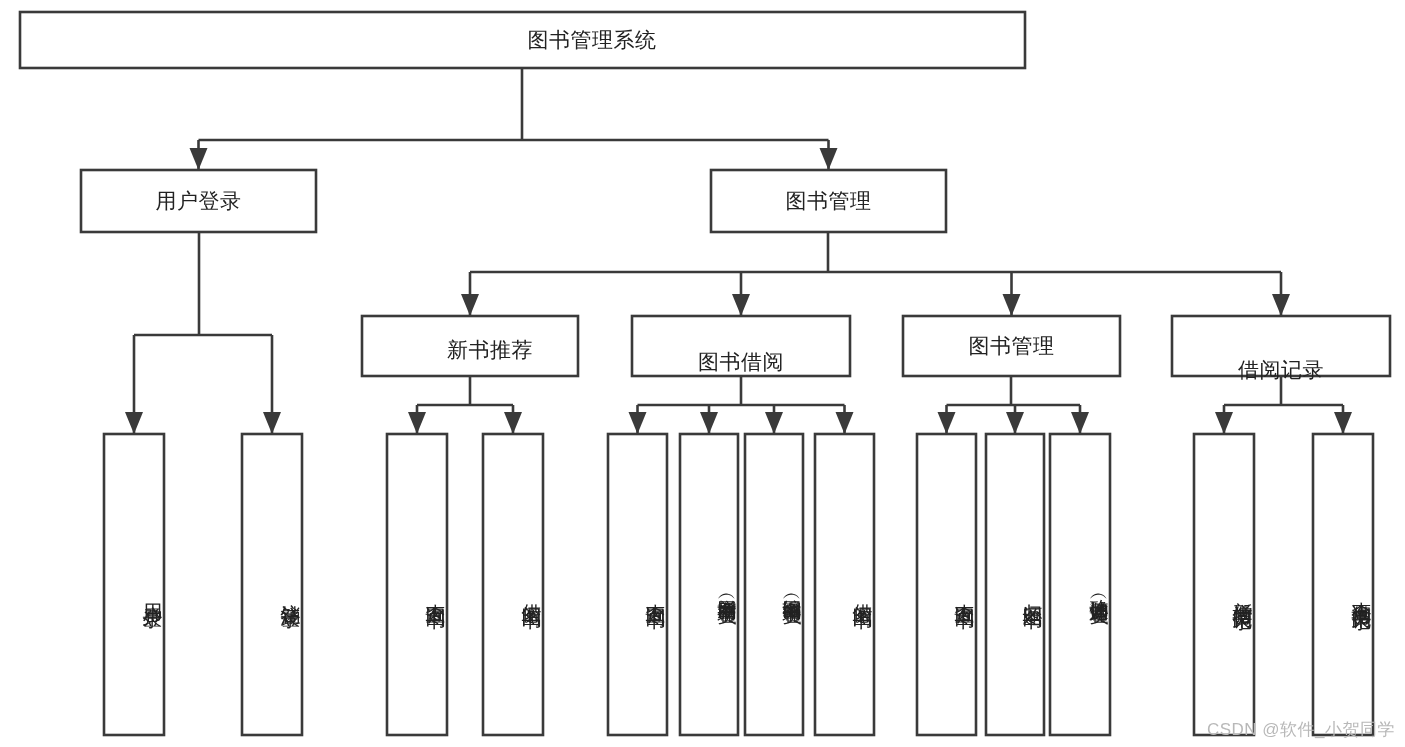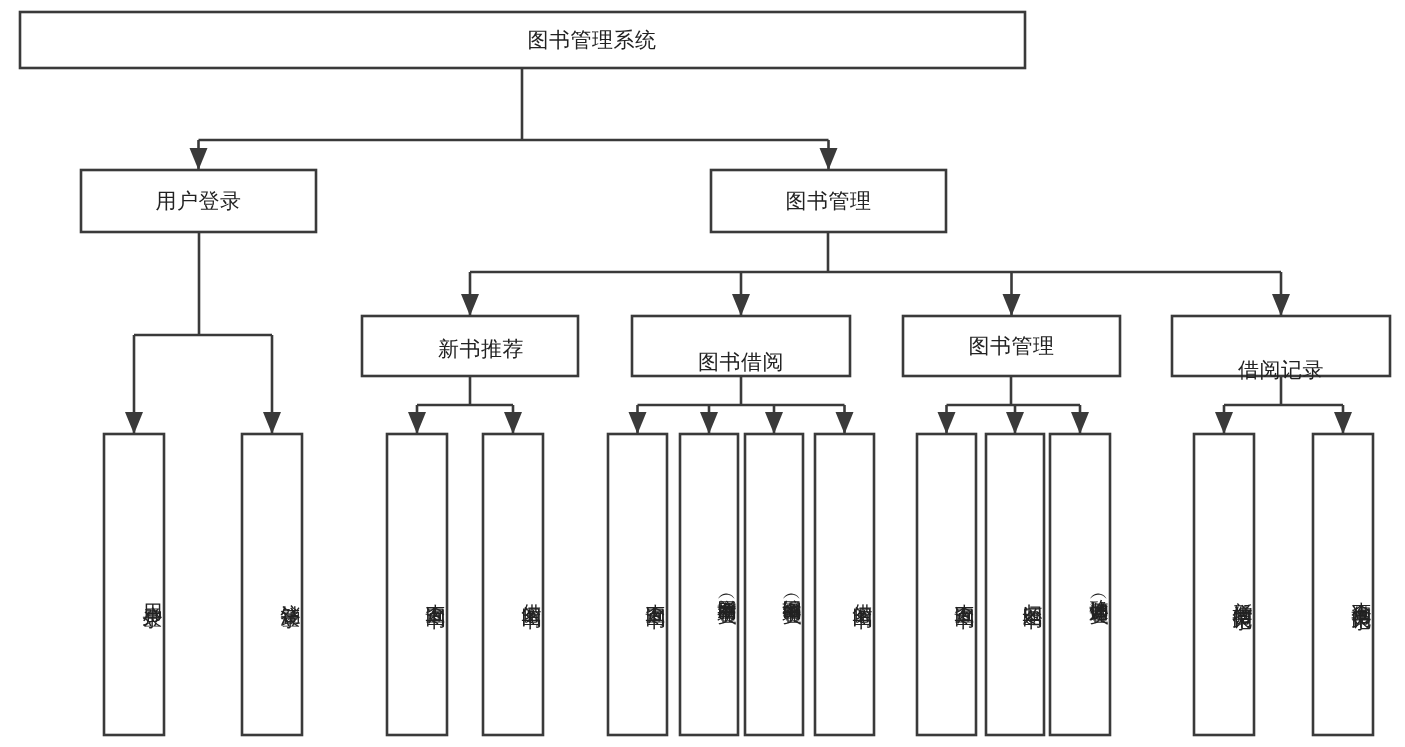--- a/index.html
+++ b/index.html
@@ -155,21 +155,21 @@
       </g>
   </svg>
   <div id="label-layer">
       <div class="node-hit" style="left: 20px; top: 12px; width: 1005px; height: 56px;"></div>
       <div class="node-label" style="left: 20px; top: 12px; width: 1144px; height: 56px;">图书管理系统</div>
       <div class="node-hit" style="left: 81px; top: 170px; width: 235px; height: 62px;"></div>
       <div class="node-label" style="left: 81px; top: 170px; width: 235px; height: 62px;">用户登录</div>
       <div class="node-hit" style="left: 711px; top: 170px; width: 235px; height: 62px;"></div>
       <div class="node-label" style="left: 711px; top: 170px; width: 235px; height: 62px;">图书管理</div>
       <div class="node-hit" style="left: 362px; top: 316px; width: 216px; height: 60px;"></div>
-      <div class="node-label" style="left: 373px; top: 316px; width: 216px; height: 68px; font-family: Liberation Serif, serif;">新书推荐</div>
+      <div class="node-label" style="left: 382px; top: 316px; width: 216px; height: 68px;">新书推荐</div>
       <div class="node-hit" style="left: 632px; top: 316px; width: 218px; height: 60px;"></div>
       <div class="node-label" style="left: 632px; top: 332px; width: 218px; height: 60px;">图书借阅</div>
       <div class="node-hit" style="left: 903px; top: 316px; width: 217px; height: 60px;"></div>
       <div class="node-label" style="left: 903px; top: 316px; width: 217px; height: 60px;">图书管理</div>
       <div class="node-hit" style="left: 1172px; top: 316px; width: 218px; height: 60px;"></div>
       <div class="node-label" style="left: 1172px; top: 332px; width: 218px; height: 76px;">借阅记录</div>
       <div class="node-hit" style="left: 104px; top: 434px; width: 60px; height: 301px;"></div>
       <div class="node-label vertical" style="left: 104px; top: 434px; width: 60px; height: 301px;">用户登录</div>
       <div class="node-hit" style="left: 242px; top: 434px; width: 60px; height: 301px;"></div>
       <div class="node-label vertical" style="left: 242px; top: 434px; width: 60px; height: 301px;">注销登录</div>
@@ -189,13 +189,14 @@
       <div class="node-label vertical" style="left: 917px; top: 434px; width: 59px; height: 301px;">查询图书</div>
       <div class="node-hit" style="left: 986px; top: 434px; width: 58px; height: 301px;"></div>
       <div class="node-label vertical" style="left: 986px; top: 434px; width: 58px; height: 301px;">归还图书</div>
       <div class="node-hit" style="left: 1050px; top: 434px; width: 60px; height: 301px;"></div>
       <div class="node-label vertical tall" style="left: 1050px; top: 434px; width: 60px; height: 301px;">确认归还（管理员）</div>
       <div class="node-hit" style="left: 1194px; top: 434px; width: 60px; height: 301px;"></div>
       <div class="node-label vertical" style="left: 1194px; top: 434px; width: 60px; height: 301px;">新增借阅记录</div>
       <div class="node-hit" style="left: 1313px; top: 434px; width: 60px; height: 301px;"></div>
       <div class="node-label vertical" style="left: 1313px; top: 434px; width: 60px; height: 301px;">查询借阅记录</div>
     </div>
+  <div class="watermark">CSDN @软件_小贺同学</div>
 </div>
 
 </body></html>

